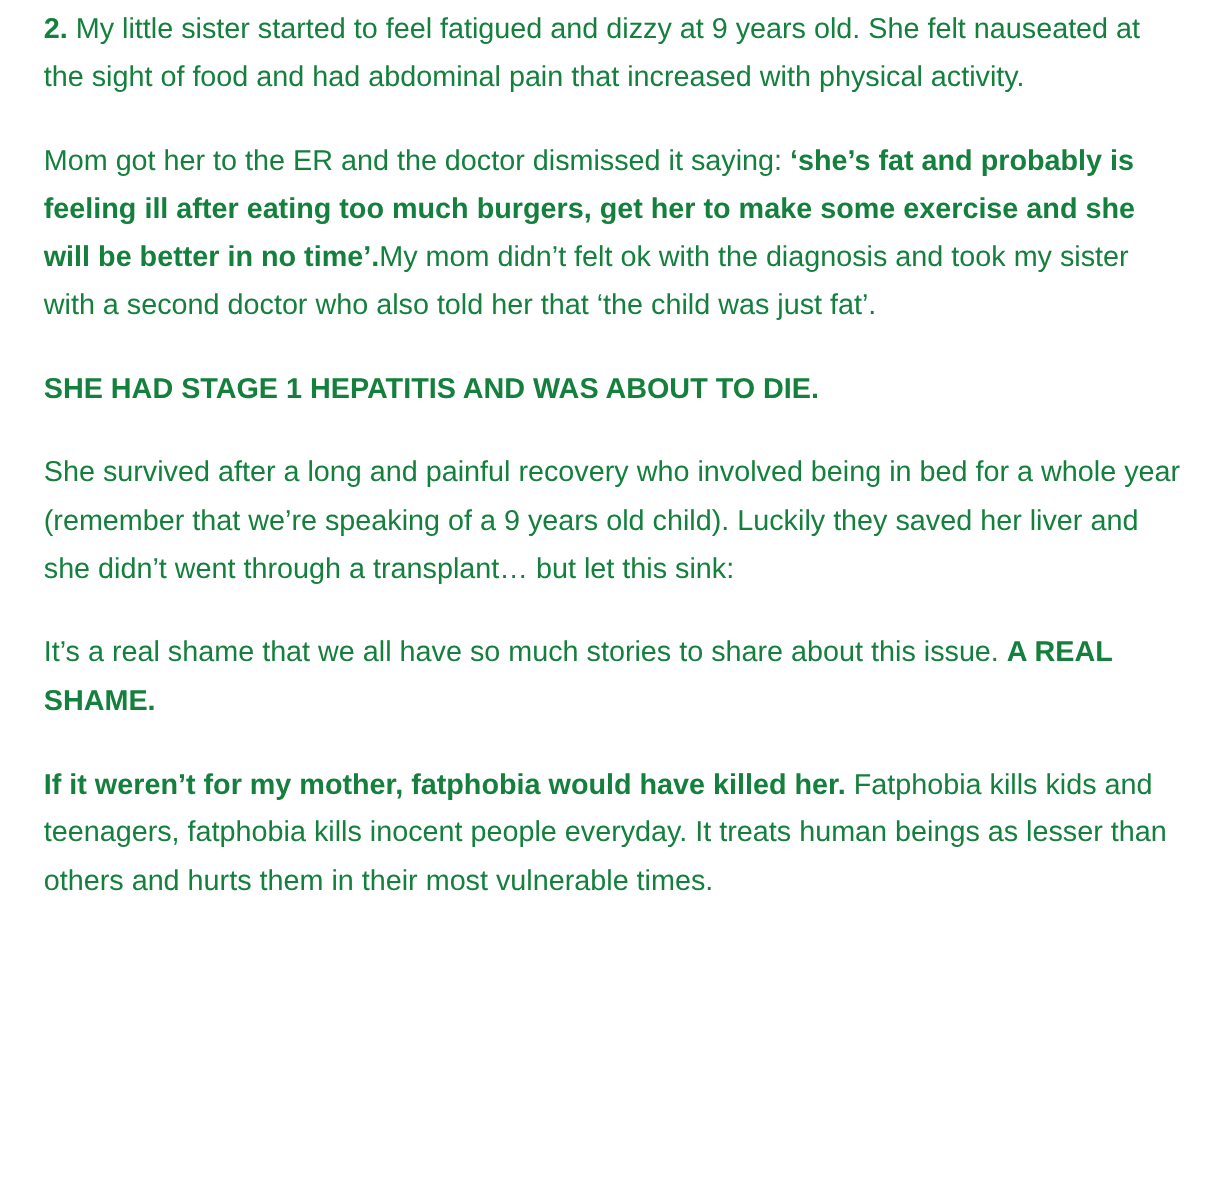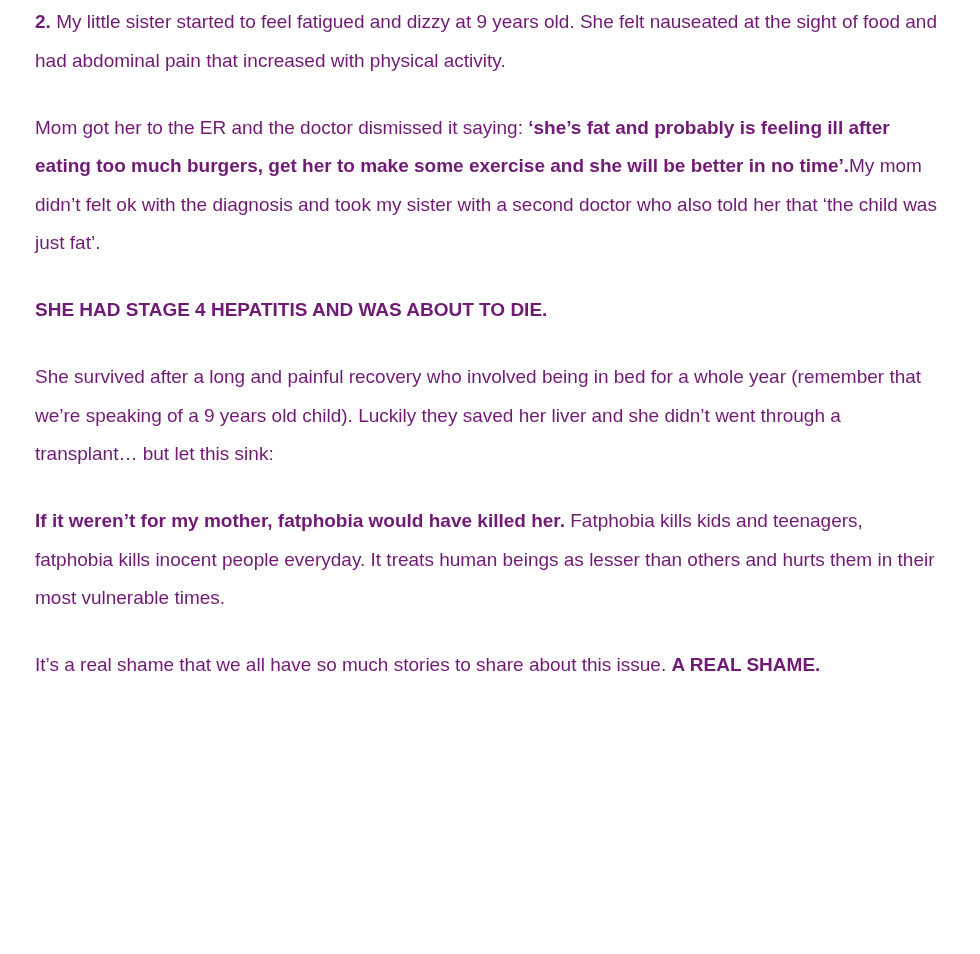--- a/index.html
+++ b/index.html
@@ -14,36 +14,36 @@
     font-family: "Liberation Sans", "DejaVu Sans", sans-serif;
   }
   .article {
     box-sizing: border-box;
     width: 980px;
     padding: 3px 35px 0 35px;
     color: #000000;
   }
   .article p {
     margin: 28.5px 0 0 0;
-    font-size: 19px;
+    font-size: 23px;
     line-height: 38.5px;
     font-weight: 400;
-    color: #701a75;
+    color: #15803d;
     word-spacing: normal;
   }
   .article p:first-child {
     margin-top: 0;
   }
   .article .run-bold {
     font-weight: 700;
   }
 </style>
 </head>
 <body>
 
 <main class="article">
     <p><span class="run-bold">2.</span><span class="run-regular"> My little sister started to feel fatigued and dizzy at 9 years old. She felt nauseated at the sight of food and had abdominal pain that increased with physical activity.</span></p>
     <p><span class="run-regular">Mom got her to the ER and the doctor dismissed it saying: </span><span class="run-bold">‘she’s fat and probably is feeling ill after eating too much burgers, get her to make some exercise and she will be better in no time’.</span><span class="run-regular">My mom didn’t felt ok with the diagnosis and took my sister with a second doctor who also told her that ‘the child was just fat’.</span></p>
-    <p><span class="run-bold">SHE HAD STAGE 4 HEPATITIS AND WAS ABOUT TO DIE.</span></p>
+    <p><span class="run-bold">SHE HAD STAGE 1 HEPATITIS AND WAS ABOUT TO DIE.</span></p>
     <p><span class="run-regular">She survived after a long and painful recovery who involved being in bed for a whole year (remember that we’re speaking of a 9 years old child). Luckily they saved her liver and she didn’t went through a transplant… but let this sink:</span></p>
+    <p><span class="run-regular">It’s a real shame that we all have so much stories to share about this issue. </span><span class="run-bold">A REAL SHAME.</span></p>
     <p><span class="run-bold">If it weren’t for my mother, fatphobia would have killed her.</span><span class="run-regular"> Fatphobia kills kids and teenagers, fatphobia kills inocent people everyday. It treats human beings as lesser than others and hurts them in their most vulnerable times.</span></p>
-    <p><span class="run-regular">It’s a real shame that we all have so much stories to share about this issue. </span><span class="run-bold">A REAL SHAME.</span></p>
   </main>
 
 </body></html>

